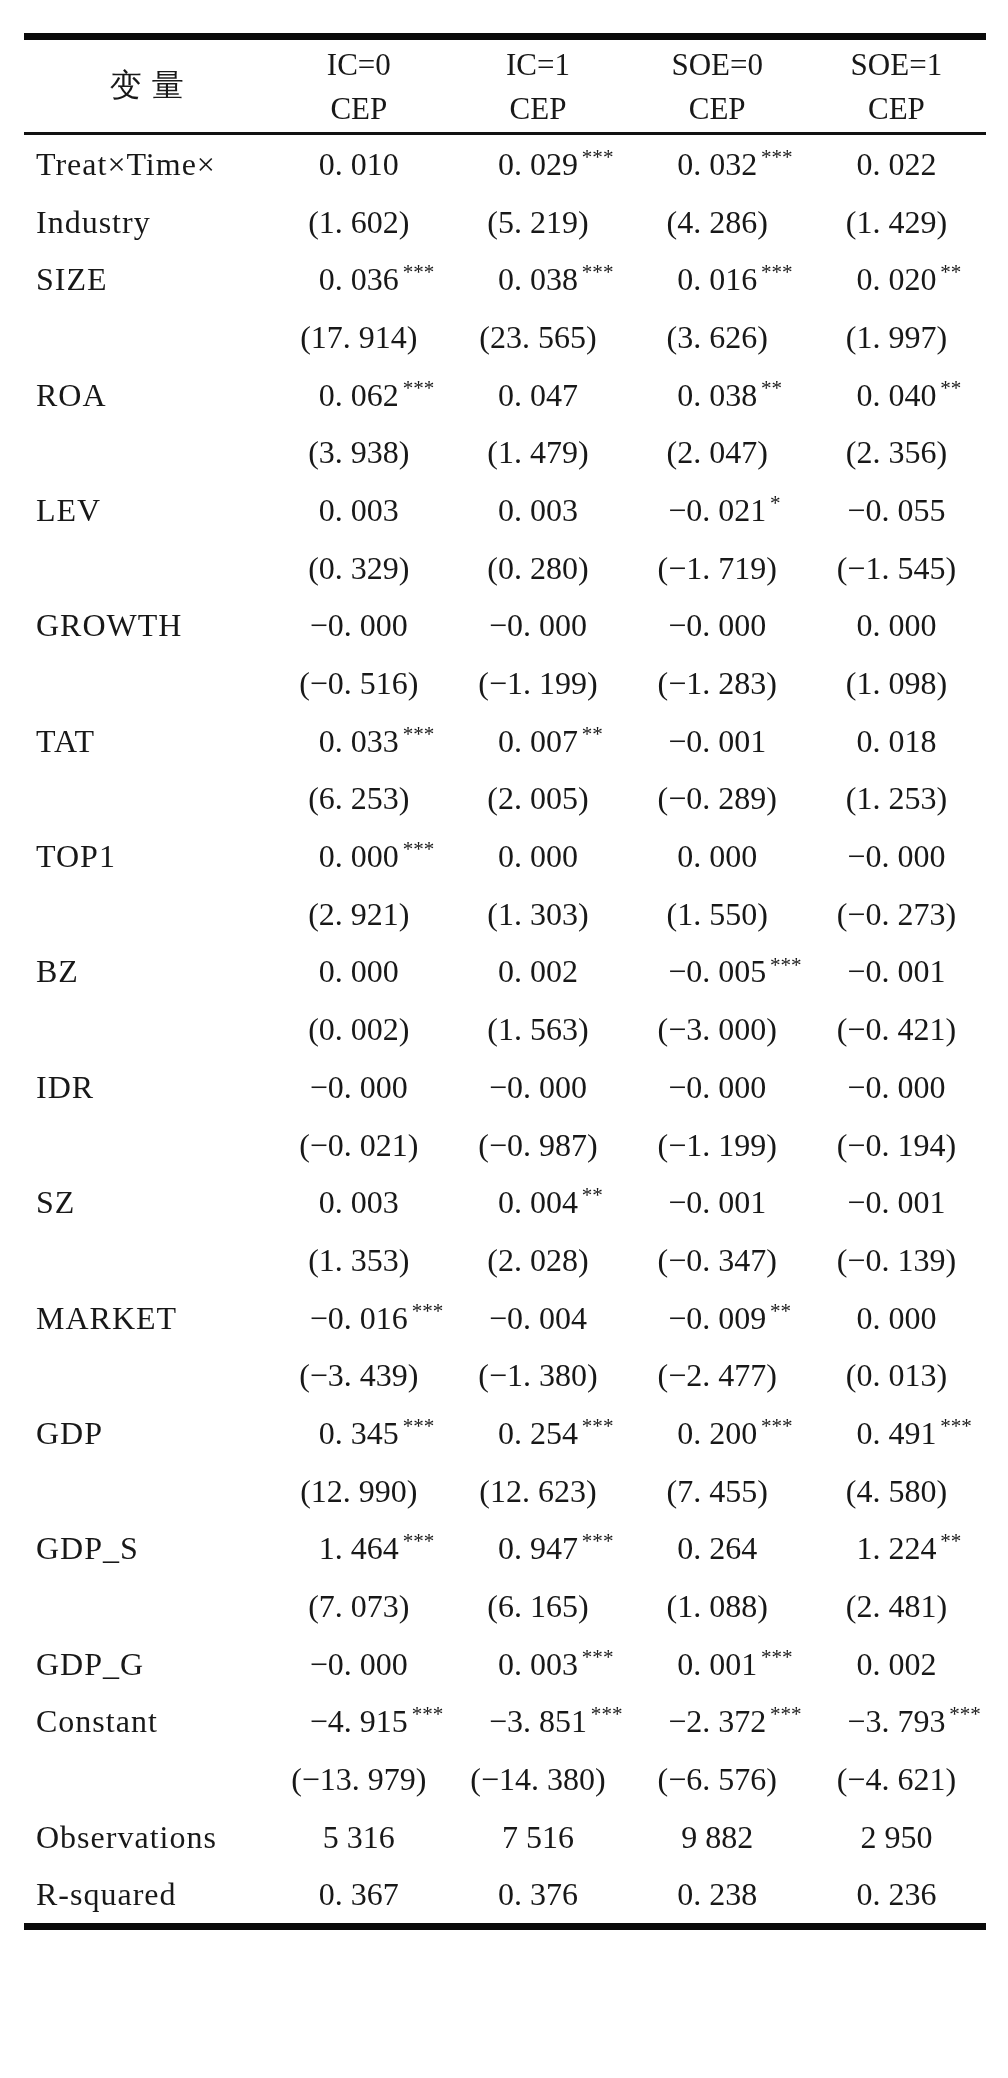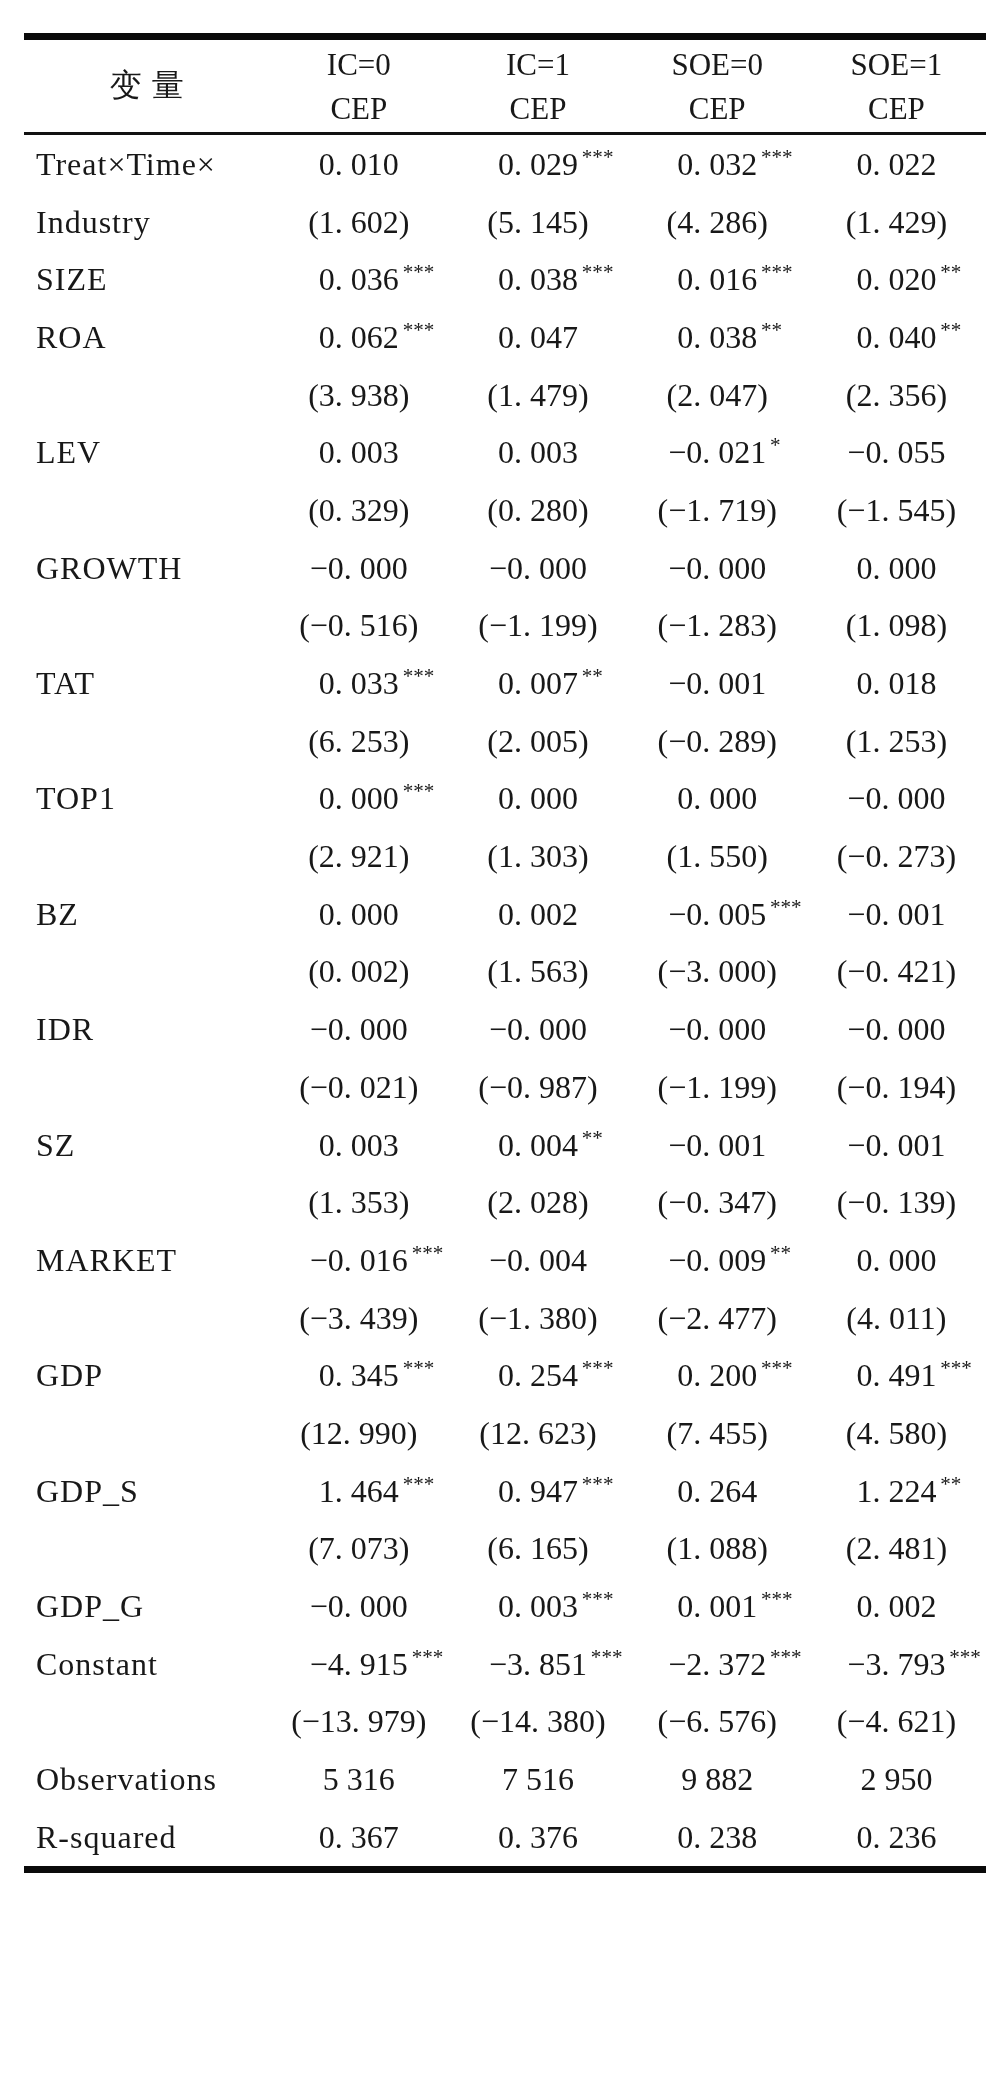--- a/index.html
+++ b/index.html
@@ -126,32 +126,39 @@
         <tr>
           <td class="label">Treat×Time×</td>
           <td class="value"><span>0. 010</span></td>
           <td class="value"><span>0. 029</span><span class="stars">***</span></td>
           <td class="value"><span>0. 032</span><span class="stars">***</span></td>
           <td class="value"><span>0. 022</span></td>
         </tr>
         <tr>
           <td class="label">Industry</td>
           <td class="value"><span>(1. 602)</span></td>
-          <td class="value"><span>(5. 145)</span></td>
+          <td class="value"><span>(5. 219)</span></td>
           <td class="value"><span>(4. 286)</span></td>
           <td class="value"><span>(1. 429)</span></td>
         </tr>
         <tr>
           <td class="label">SIZE</td>
           <td class="value"><span>0. 036</span><span class="stars">***</span></td>
           <td class="value"><span>0. 038</span><span class="stars">***</span></td>
           <td class="value"><span>0. 016</span><span class="stars">***</span></td>
           <td class="value"><span>0. 020</span><span class="stars">**</span></td>
         </tr>
         <tr>
+          <td class="label"></td>
+          <td class="value"><span>(17. 914)</span></td>
+          <td class="value"><span>(23. 565)</span></td>
+          <td class="value"><span>(3. 626)</span></td>
+          <td class="value"><span>(1. 997)</span></td>
+        </tr>
+        <tr>
           <td class="label">ROA</td>
           <td class="value"><span>0. 062</span><span class="stars">***</span></td>
           <td class="value"><span>0. 047</span></td>
           <td class="value"><span>0. 038</span><span class="stars">**</span></td>
           <td class="value"><span>0. 040</span><span class="stars">**</span></td>
         </tr>
         <tr>
           <td class="label"></td>
           <td class="value"><span>(3. 938)</span></td>
           <td class="value"><span>(1. 479)</span></td>
@@ -261,21 +268,21 @@
           <td class="value"><span>−0. 016</span><span class="stars">***</span></td>
           <td class="value"><span>−0. 004</span></td>
           <td class="value"><span>−0. 009</span><span class="stars">**</span></td>
           <td class="value"><span>0. 000</span></td>
         </tr>
         <tr>
           <td class="label"></td>
           <td class="value"><span>(−3. 439)</span></td>
           <td class="value"><span>(−1. 380)</span></td>
           <td class="value"><span>(−2. 477)</span></td>
-          <td class="value"><span>(4. 011)</span></td>
+          <td class="value"><span>(0. 013)</span></td>
         </tr>
         <tr>
           <td class="label">GDP</td>
           <td class="value"><span>0. 345</span><span class="stars">***</span></td>
           <td class="value"><span>0. 254</span><span class="stars">***</span></td>
           <td class="value"><span>0. 200</span><span class="stars">***</span></td>
           <td class="value"><span>0. 491</span><span class="stars">***</span></td>
         </tr>
         <tr>
           <td class="label"></td>

